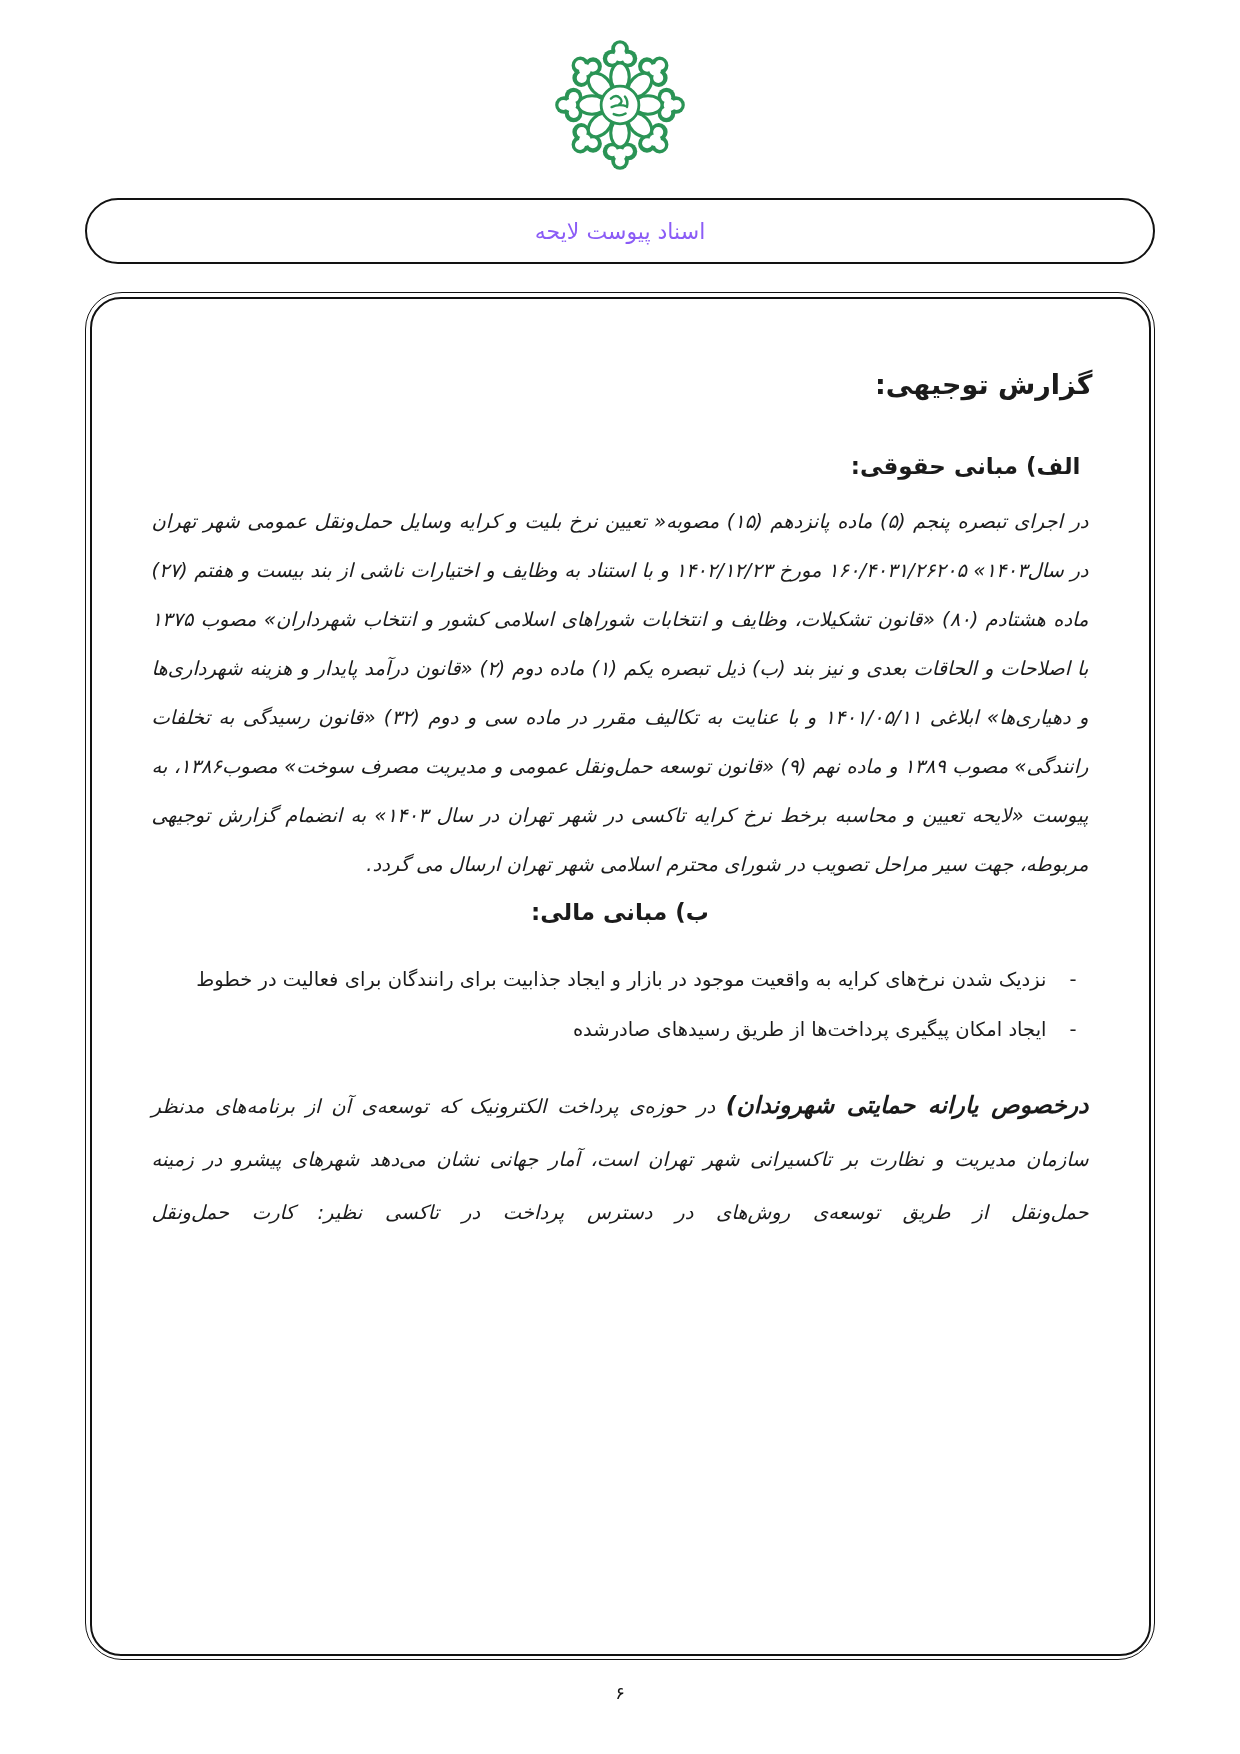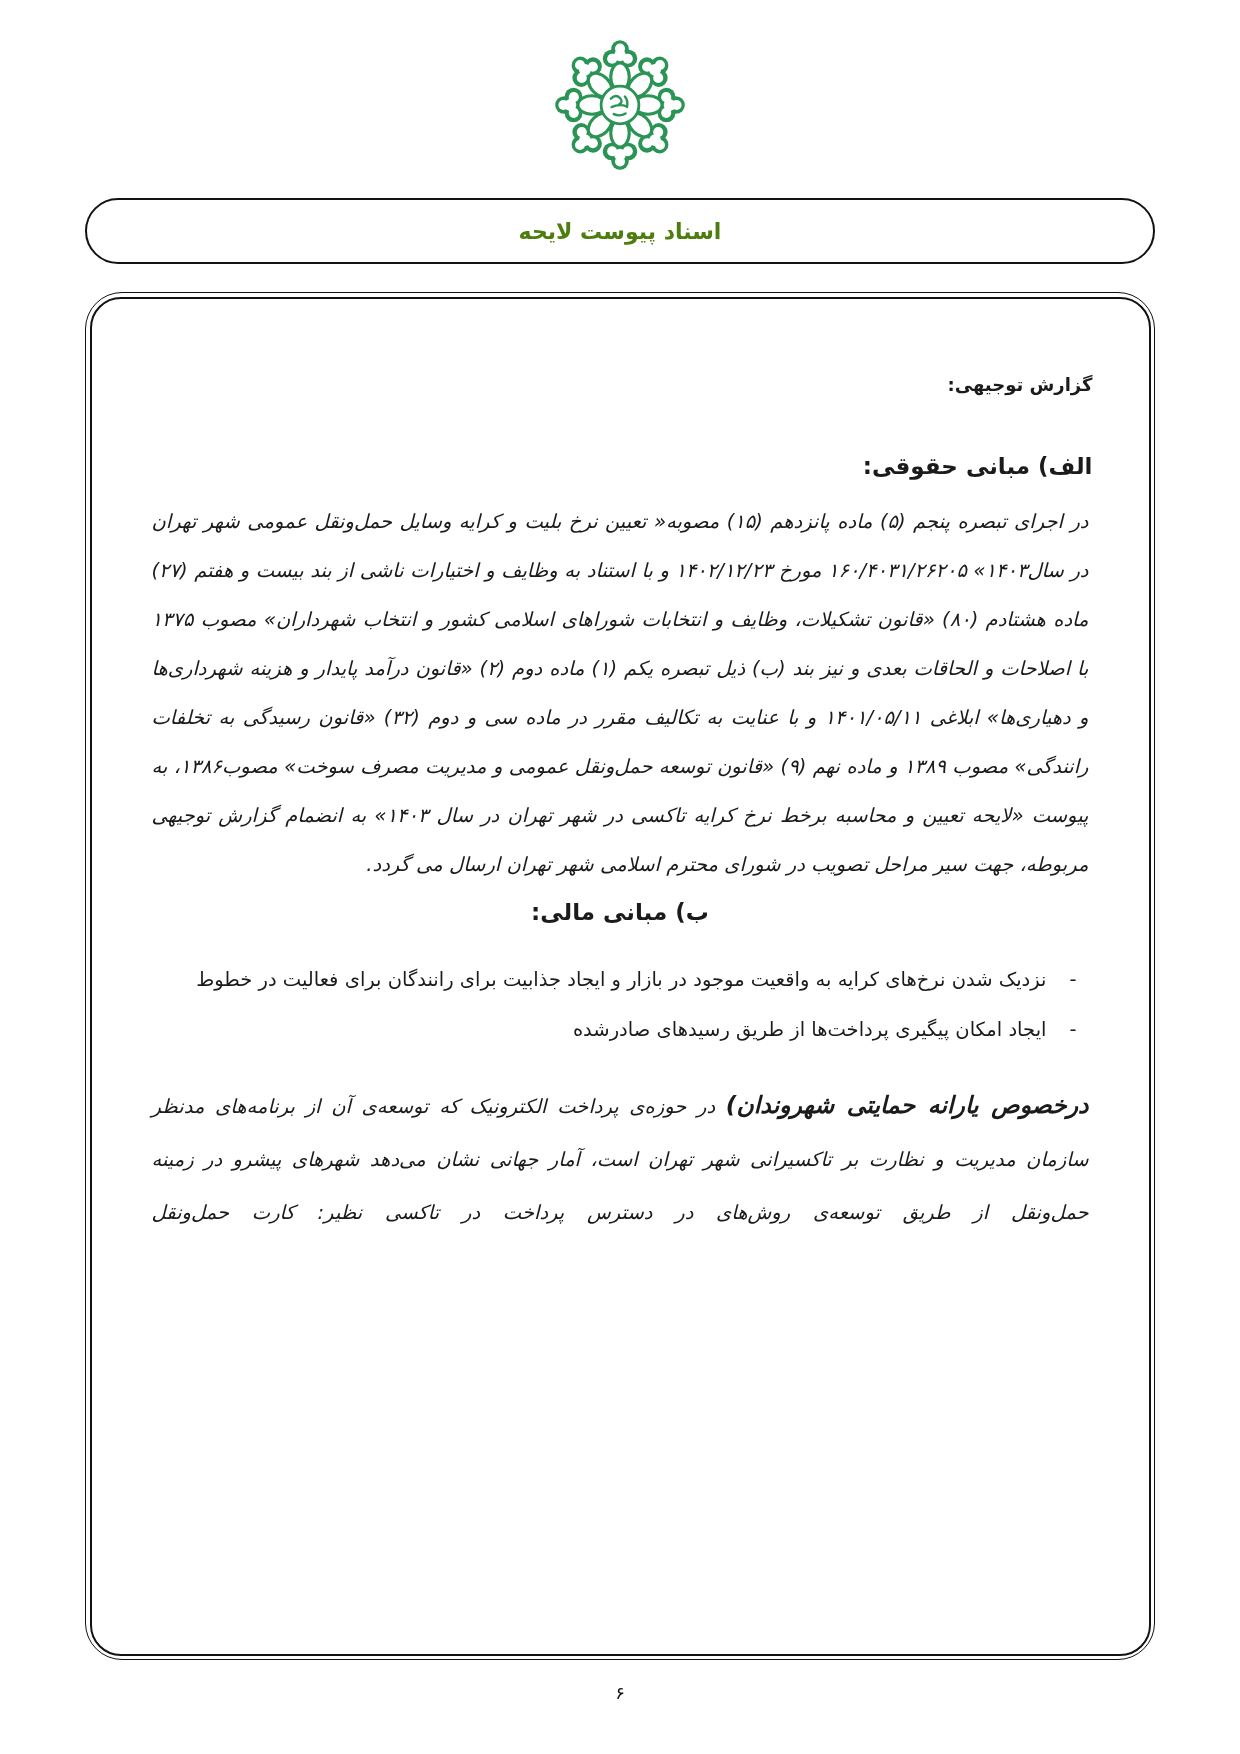--- a/index.html
+++ b/index.html
@@ -11,38 +11,38 @@
   .page{position:relative;width:1240px;height:1754px;overflow:hidden;background:#fff;}
 
   .logo-wrap{width:140px;height:142px;margin:34px auto 0;}
 
   .banner{
     width:1070px;height:66px;margin:22px auto 0;
     border:2.5px solid #121212;border-radius:34px;
     display:flex;align-items:center;justify-content:center;
     box-sizing:border-box;
   }
-  .banner-title{font-weight:bold;font-size:22px;color:#4d7c0f;}
+  .banner-title{font-weight:normal;font-size:22px;color:#8b5cf6;}
 
   .frame-outer{
     width:1070px;height:1368px;margin:28px auto 0;
     border:1.5px solid #121212;border-radius:37px;
     padding:3.5px;box-sizing:border-box;
   }
   .frame-inner{
     width:100%;height:100%;
     border:2.5px solid #121212;border-radius:31px;
     box-sizing:border-box;
     padding:28px 56px 0 56px;
     direction:rtl;text-align:right;
     overflow:hidden;
   }
 
-  .report-title{font-size:18px;line-height:44px;font-weight:bold;margin:36px 0 0;text-align:right;}
-  .sec-heading{font-size:23px;line-height:38px;font-weight:bold;margin:40px 0 0;}
+  .report-title{font-size:27px;line-height:44px;font-weight:bold;margin:36px 0 0;text-align:right;}
+  .sec-heading{font-size:23px;line-height:38px;font-weight:bold;margin:40px 12px 0;}
   .sec-heading.tight{margin-top:4px;text-align:center;}
   .body{font-size:19.5px;line-height:49px;text-align:justify;margin:12px 4px 0;font-style:italic;}
 
   .bullets{margin:24px 0 0;padding:0;list-style:none;}
   .bullets li{
     position:relative;padding-right:46px;
     font-size:19.5px;line-height:50px;text-align:justify;
   }
   .bullets li::before{content:"-";position:absolute;right:16px;top:0;}
 

